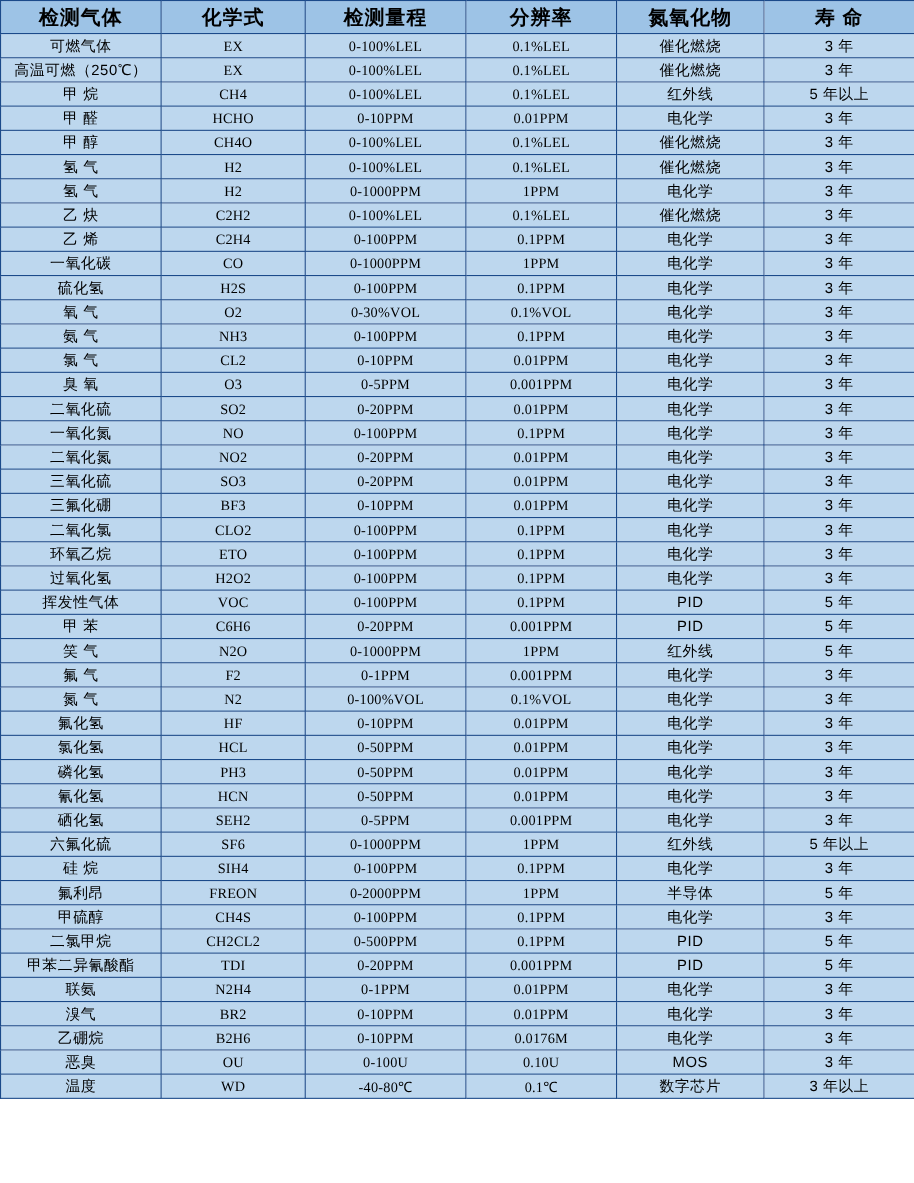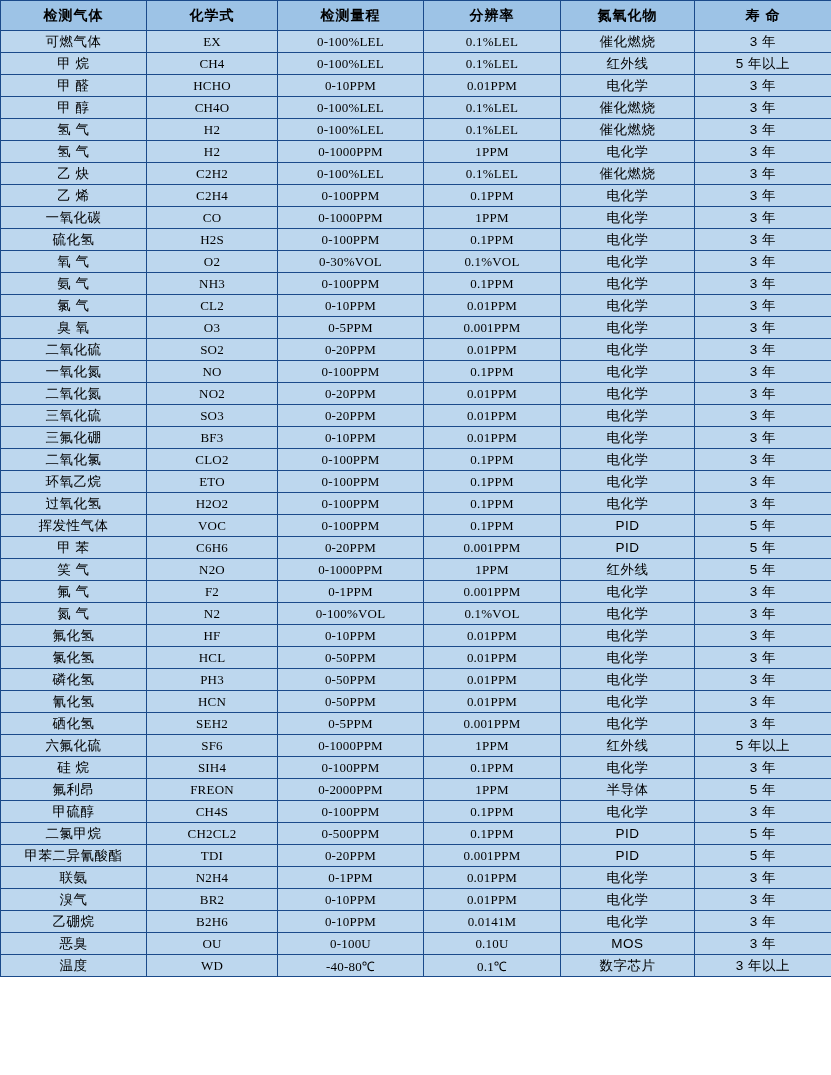--- a/index.html
+++ b/index.html
@@ -27,21 +27,21 @@
     border: 1px solid #1b4a8a;
     text-align: center;
     vertical-align: middle;
     color: #000000;
     white-space: nowrap;
     overflow: hidden;
   }
   #gas-table thead th {
     background: #9dc3e6;
     height: 27px;
-    font-size: 14px;
+    font-size: 18px;
     font-weight: bold;
     letter-spacing: 1px;
   }
   #gas-table tbody td {
     background: #bdd7ee;
     height: 21px;
     font-size: 13px;
     font-weight: normal;
     padding: 0;
   }
@@ -80,20 +80,28 @@
   <tbody id="table-body">
       <tr>
         <td class="cn">可燃气体</td>
         <td class="mono">EX</td>
         <td class="mono">0-100%LEL</td>
         <td class="mono">0.1%LEL</td>
         <td class="cn">催化燃烧</td>
         <td class="cn">3 年</td>
       </tr>
       <tr>
+        <td class="cn">高温可燃（250℃）</td>
+        <td class="mono">EX</td>
+        <td class="mono">0-100%LEL</td>
+        <td class="mono">0.1%LEL</td>
+        <td class="cn">催化燃烧</td>
+        <td class="cn">3 年</td>
+      </tr>
+      <tr>
         <td class="cn">甲 烷</td>
         <td class="mono">CH4</td>
         <td class="mono">0-100%LEL</td>
         <td class="mono">0.1%LEL</td>
         <td class="cn">红外线</td>
         <td class="cn">5 年以上</td>
       </tr>
       <tr>
         <td class="cn">甲 醛</td>
         <td class="mono">HCHO</td>
@@ -395,21 +403,21 @@
         <td class="mono">BR2</td>
         <td class="mono">0-10PPM</td>
         <td class="mono">0.01PPM</td>
         <td class="cn">电化学</td>
         <td class="cn">3 年</td>
       </tr>
       <tr>
         <td class="cn">乙硼烷</td>
         <td class="mono">B2H6</td>
         <td class="mono">0-10PPM</td>
-        <td class="mono">0.0141M</td>
+        <td class="mono">0.0176M</td>
         <td class="cn">电化学</td>
         <td class="cn">3 年</td>
       </tr>
       <tr>
         <td class="cn">恶臭</td>
         <td class="mono">OU</td>
         <td class="mono">0-100U</td>
         <td class="mono">0.10U</td>
         <td class="cn">MOS</td>
         <td class="cn">3 年</td>

